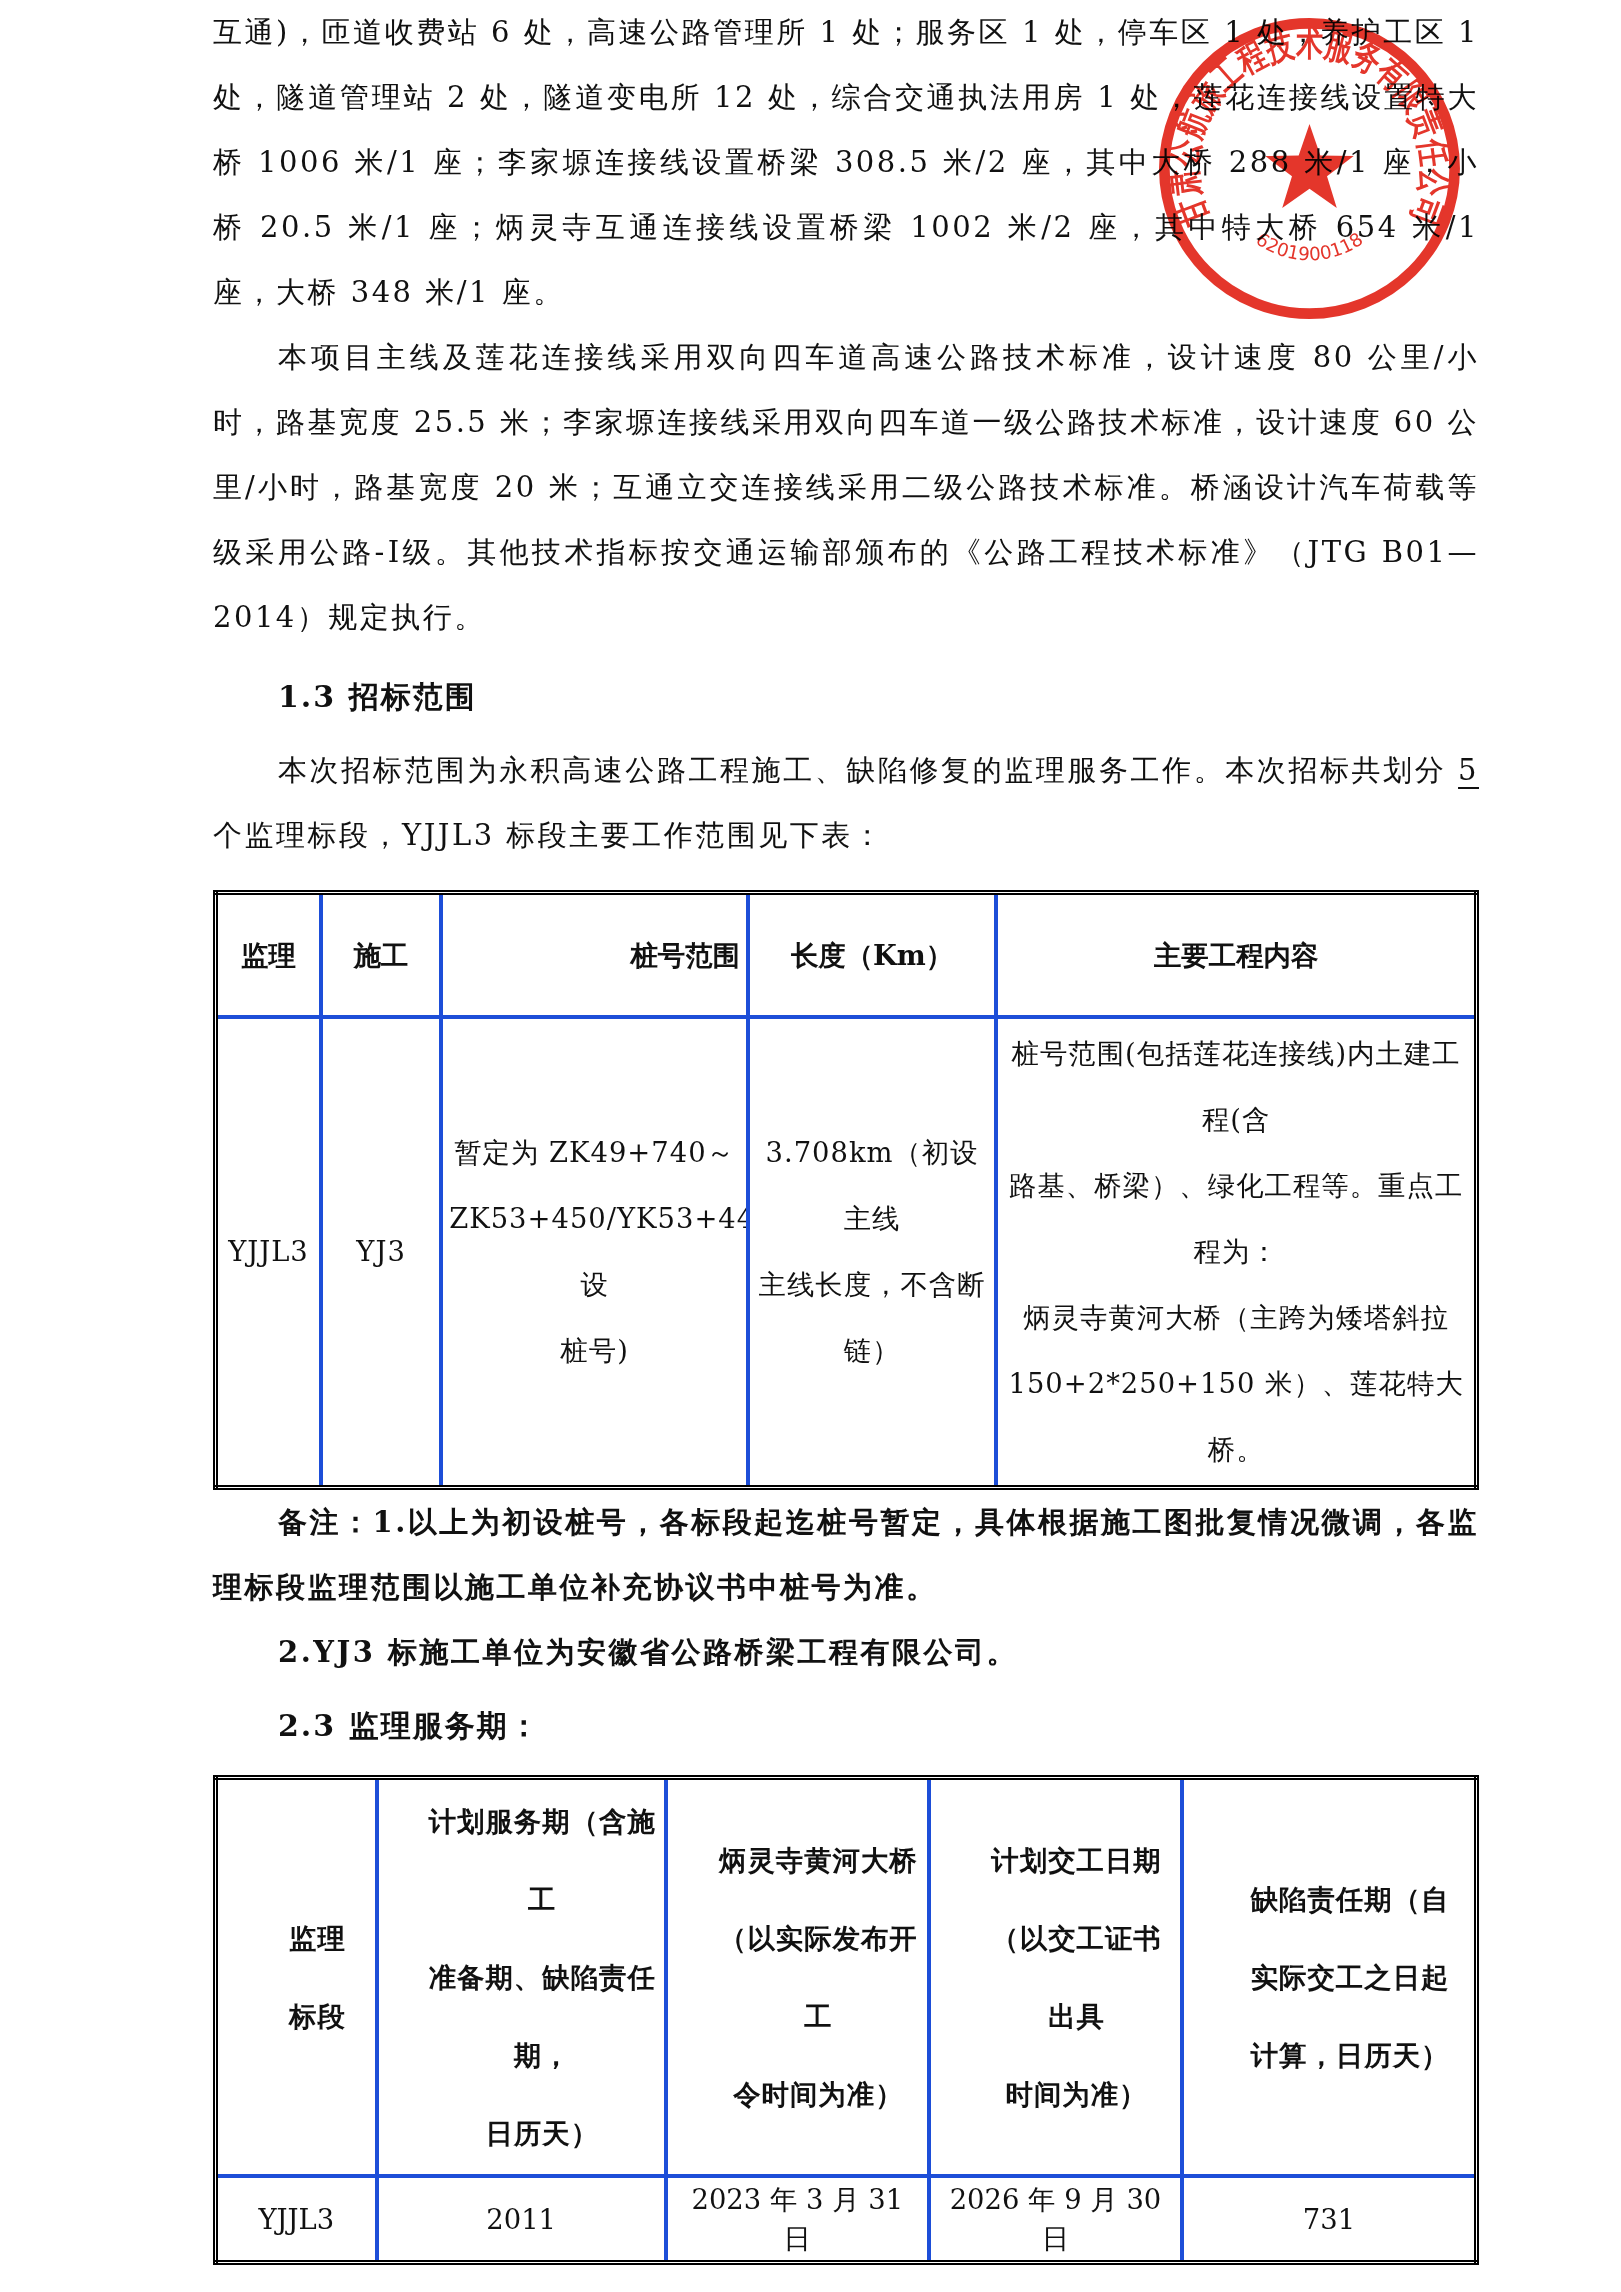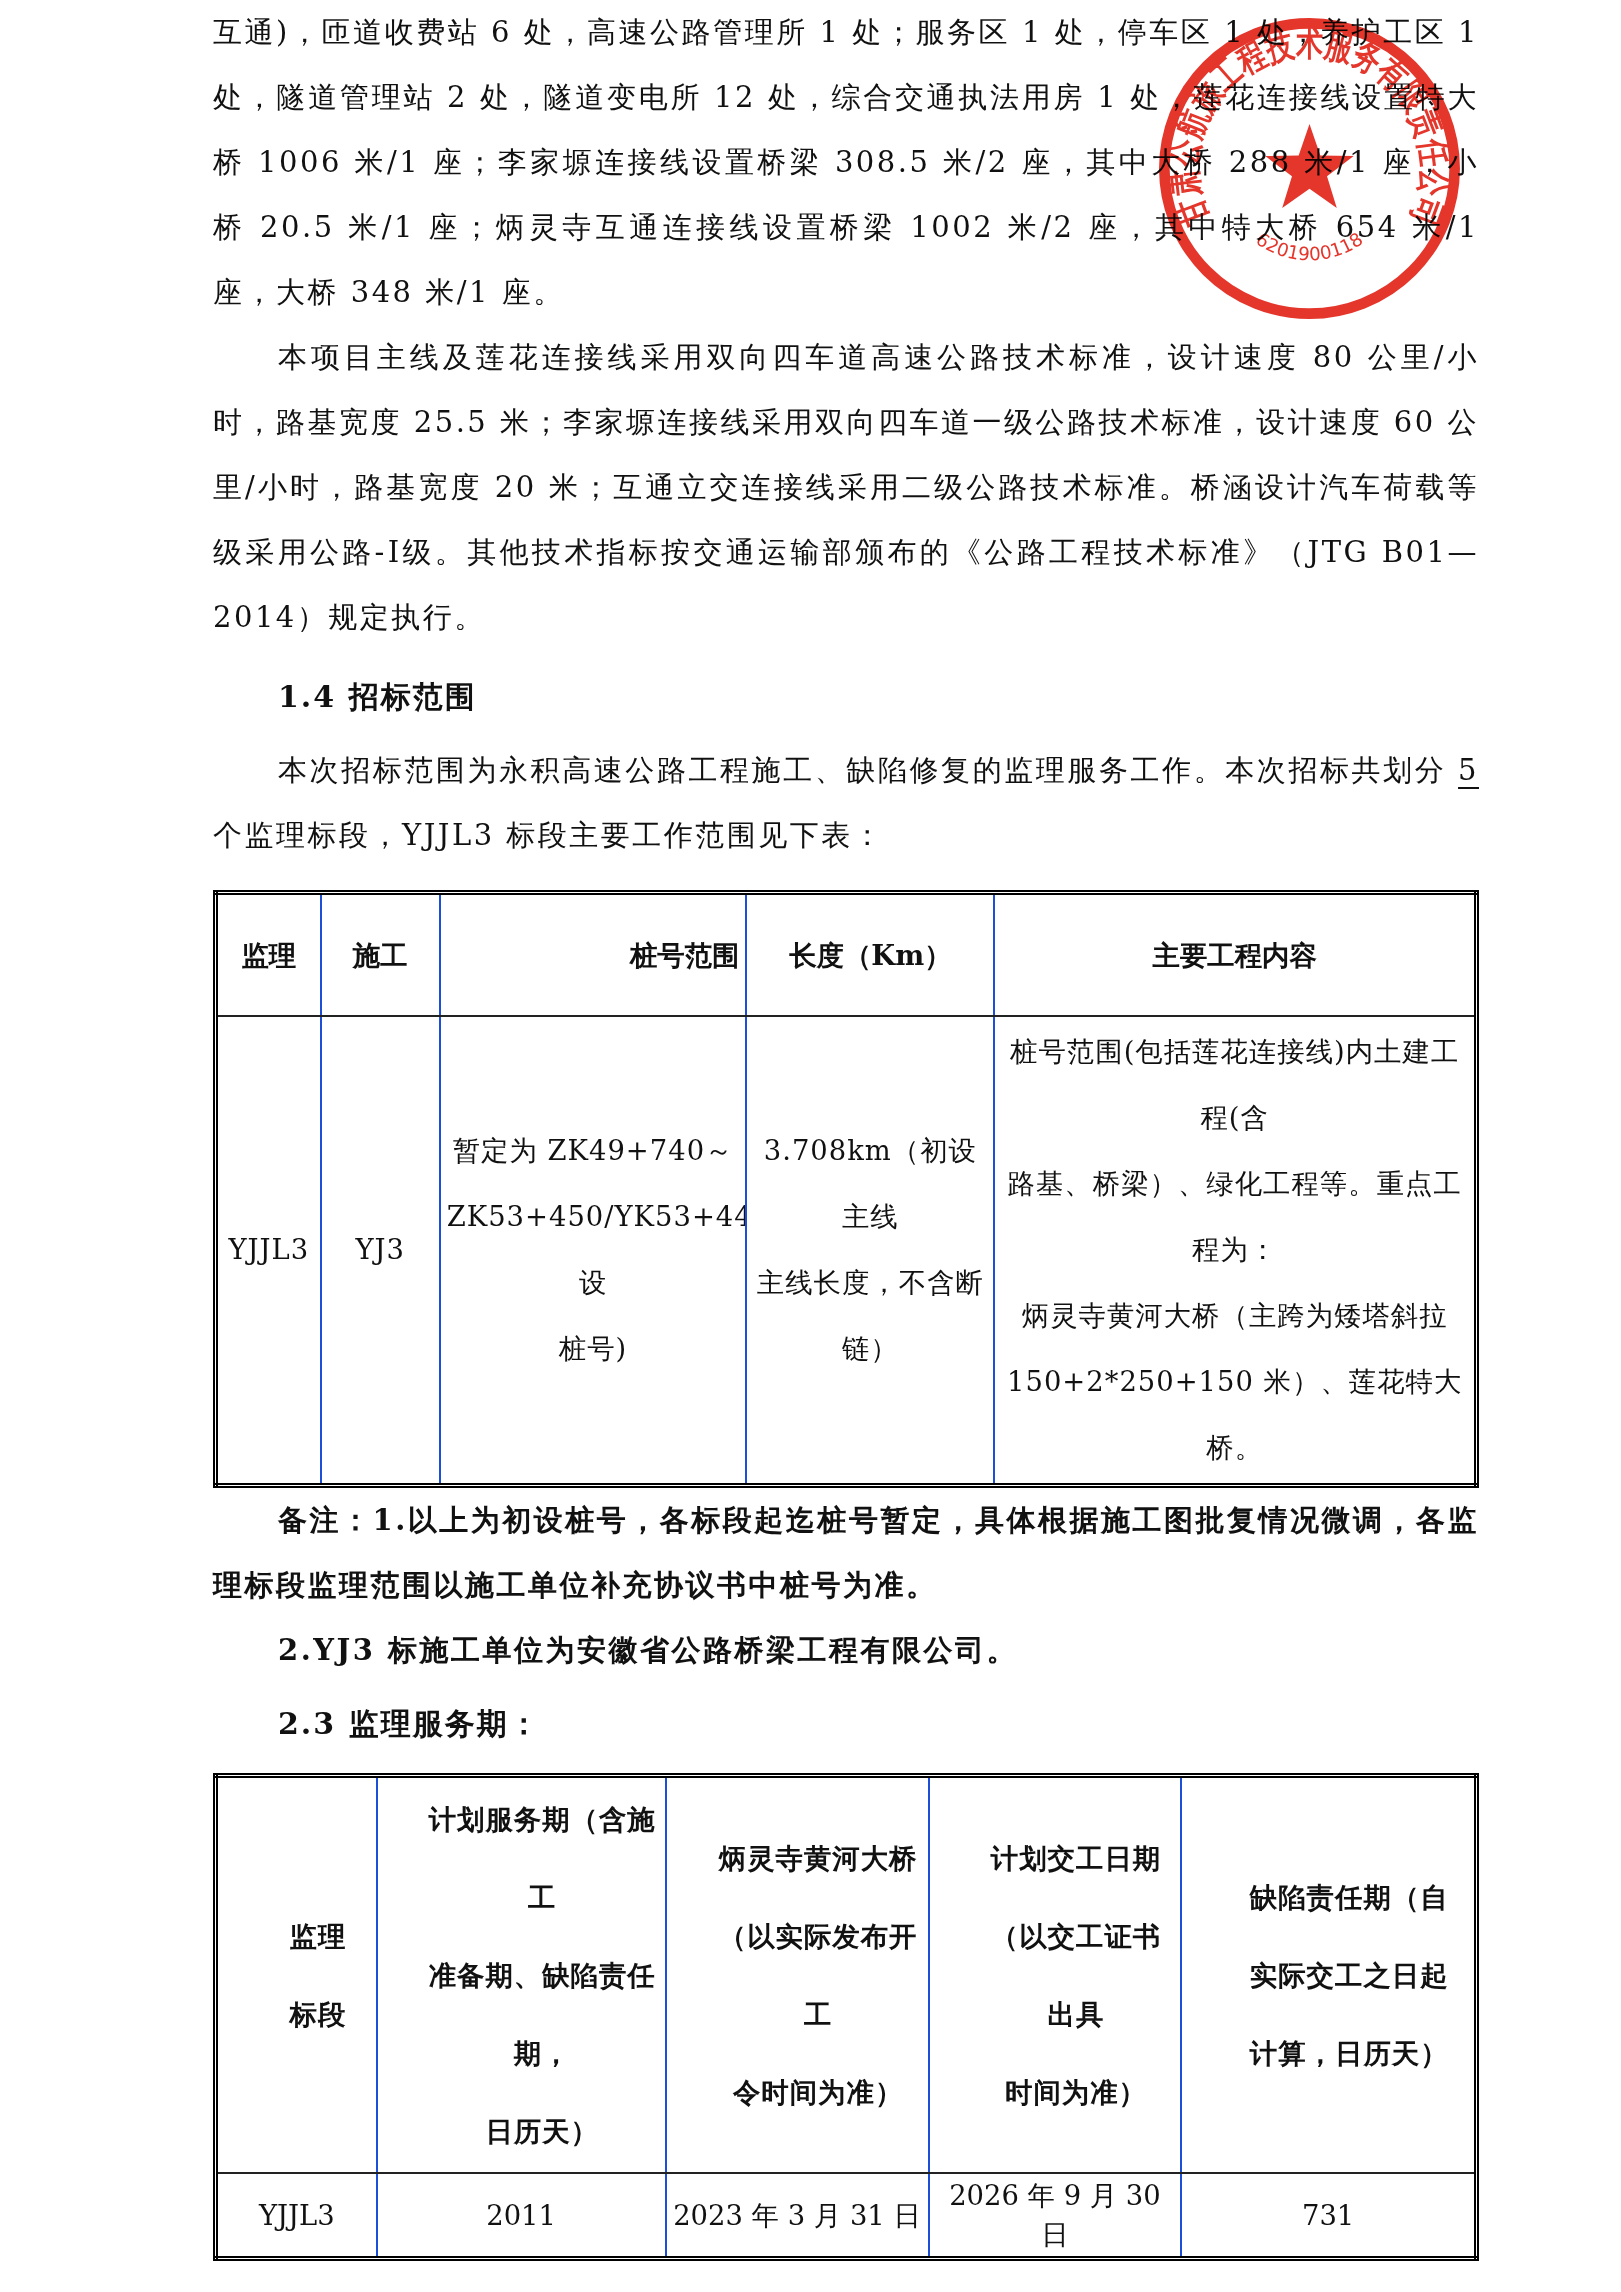--- a/index.html
+++ b/index.html
@@ -34,21 +34,21 @@
   h3.h23 { margin:7.8px 0 0 0; }
   .u { text-decoration:underline; text-underline-offset:6.9px; }
 
   table {
     width:100%;
     border-collapse:collapse;
     table-layout:fixed;
     border:5.9px double #000;
   }
   th, td {
-    border:2px solid #1d4ed8;
+    border:4px solid #1d4ed8;
     text-align:center;
     vertical-align:middle;
     white-space:pre-line;
     font-size:27.4px;
     padding:2px 5.9px;
     overflow:hidden;
   }
   th { font-weight:bold; }
 
   .t1 { margin-top:21.6px; }
@@ -83,21 +83,21 @@
 <body>
 
 <div class="page">
 
   <div class="content">
 
     <p class="body p1">互通)，匝道收费站 6 处，高速公路管理所 1 处；服务区 1 处，停车区 1 处，养护工区 1 处，隧道管理站 2 处，隧道变电所 12 处，综合交通执法用房 1 处，莲花连接线设置特大桥 1006 米/1 座；李家塬连接线设置桥梁 308.5 米/2 座，其中大桥 288 米/1 座，小桥 20.5 米/1 座；炳灵寺互通连接线设置桥梁 1002 米/2 座，其中特大桥 654 米/1 座，大桥 348 米/1 座。</p>
 
     <p class="body indent">本项目主线及莲花连接线采用双向四车道高速公路技术标准，设计速度 80 公里/小时，路基宽度 25.5 米；李家塬连接线采用双向四车道一级公路技术标准，设计速度 60 公里/小时，路基宽度 20 米；互通立交连接线采用二级公路技术标准。桥涵设计汽车荷载等级采用公路-Ⅰ级。其他技术指标按交通运输部颁布的《公路工程技术标准》（JTG B01—2014）规定执行。</p>
 
-    <h3 class="sec h22">1.4 招标范围</h3>
+    <h3 class="sec h22">1.3 招标范围</h3>
 
     <p class="body indent"><span>本次招标范围为永积高速公路工程施工、缺陷修复的监理服务工作。本次招标共划分 </span><span class="u">5 </span><span>个监理标段，YJJL3 标段主要工作范围见下表：</span></p>
 
     <table class="t1">
       <thead>
         <tr>
           <th class="c1">监理</th>
           <th class="c2">施工</th>
           <th class="c3">桩号范围</th>
           <th class="c4">长度（Km）</th>

